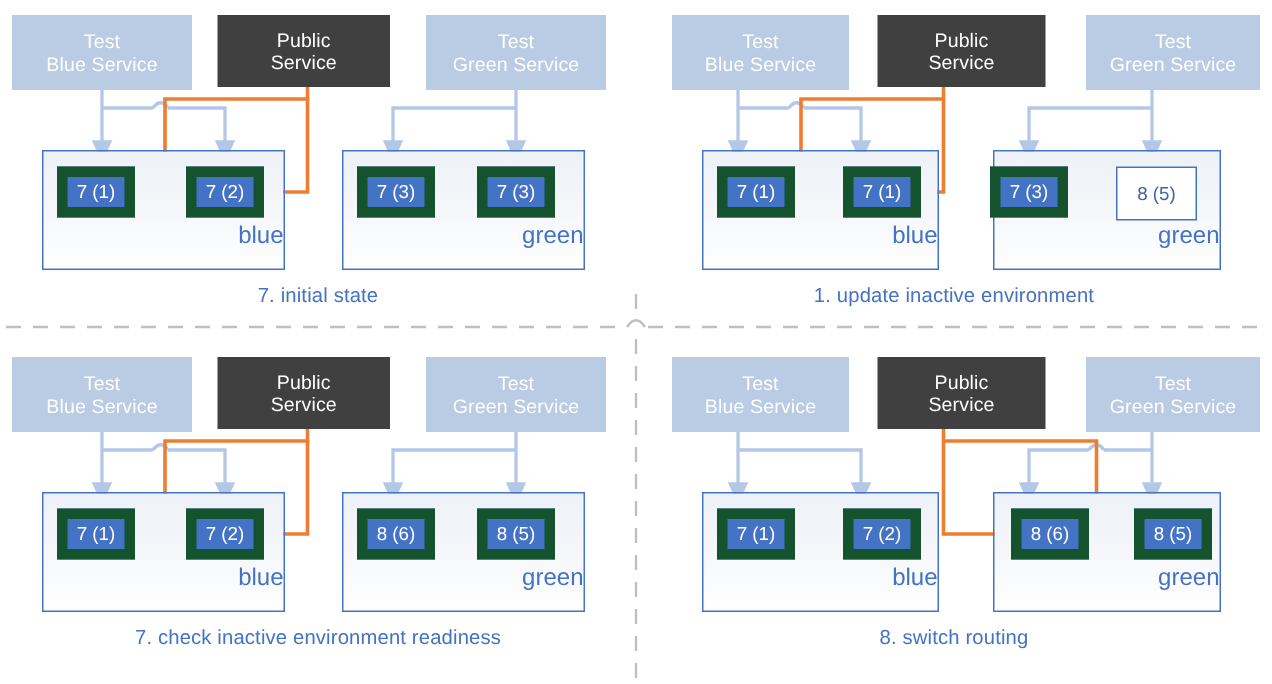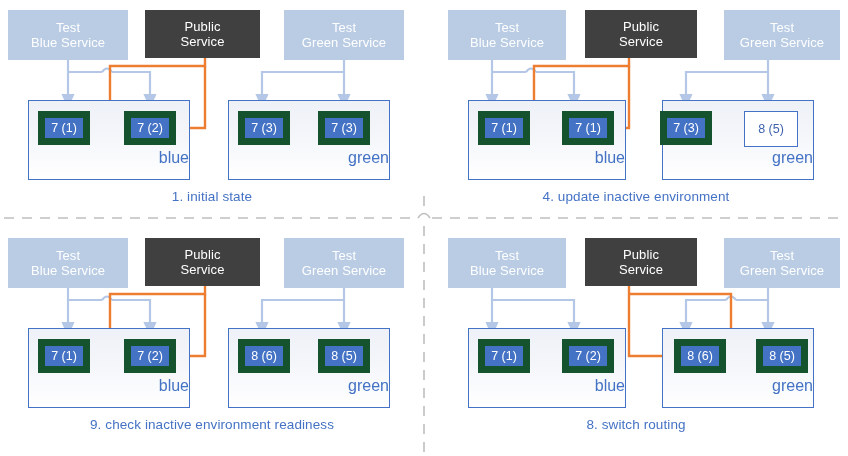--- a/index.html
+++ b/index.html
@@ -145,21 +145,21 @@
     </div>
     <div class="node" style="left:38px;top:111px;width:52px;height:34px;">7 (1)</div>
     <div class="node" style="left:124px;top:111px;width:52px;height:34px;">7 (2)</div>
 
     <div class="env" style="left:228px;top:100px;width:162px;height:80px;">
       <div class="env-label" style="left:0;top:48px;">green</div>
     </div>
     <div class="node" style="left:238px;top:111px;width:52px;height:34px;">7 (3)</div>
     <div class="node" style="left:318px;top:111px;width:52px;height:34px;">7 (3)</div>
 
-    <div class="caption" style="left:0;top:189px;width:424px;">1. initial state</div>
+    <div class="caption" style="left:0;top:189px;width:424px;">7. initial state</div>
   </div>
 
   <div>
     <div class="svc test" style="left:448px;top:10px;width:118px;height:50px;">
       <span>
         <span>Test</span><br>
         <span>Blue Service</span>
       </span>
     </div>
     <div class="svc public" style="left:585px;top:10px;width:112px;height:48px;">
@@ -180,21 +180,21 @@
     </div>
     <div class="node" style="left:478px;top:111px;width:52px;height:34px;">7 (1)</div>
     <div class="node" style="left:562px;top:111px;width:52px;height:34px;">7 (1)</div>
 
     <div class="env" style="left:662px;top:100px;width:152px;height:80px;">
       <div class="env-label" style="left:0;top:48px;">green</div>
     </div>
     <div class="node" style="left:662px;top:111px;width:52px;height:34px;left:660px;">7 (3)</div>
     <div class="node hollow" style="left:744px;top:111px;width:54px;height:36px;">8 (5)</div>
 
-    <div class="caption" style="left:424px;top:189px;width:424px;">4. update inactive environment</div>
+    <div class="caption" style="left:424px;top:189px;width:424px;">1. update inactive environment</div>
   </div>
 
   <div>
     <div class="svc test" style="left:8px;top:238px;width:120px;height:50px;">
       <span>
         <span>Test</span><br>
         <span>Blue Service</span>
       </span>
     </div>
     <div class="svc public" style="left:145px;top:238px;width:115px;height:48px;">
@@ -215,21 +215,21 @@
     </div>
     <div class="node" style="left:38px;top:339px;width:52px;height:34px;">7 (1)</div>
     <div class="node" style="left:124px;top:339px;width:52px;height:34px;">7 (2)</div>
 
     <div class="env" style="left:228px;top:328px;width:162px;height:80px;">
       <div class="env-label" style="left:0;top:48px;">green</div>
     </div>
     <div class="node" style="left:238px;top:339px;width:52px;height:34px;">8 (6)</div>
     <div class="node" style="left:318px;top:339px;width:52px;height:34px;">8 (5)</div>
 
-    <div class="caption" style="left:0;top:417px;width:424px;">9. check inactive environment readiness</div>
+    <div class="caption" style="left:0;top:417px;width:424px;">7. check inactive environment readiness</div>
   </div>
 
   <div>
     <div class="svc test" style="left:448px;top:238px;width:118px;height:50px;">
       <span>
         <span>Test</span><br>
         <span>Blue Service</span>
       </span>
     </div>
     <div class="svc public" style="left:585px;top:238px;width:112px;height:48px;">

